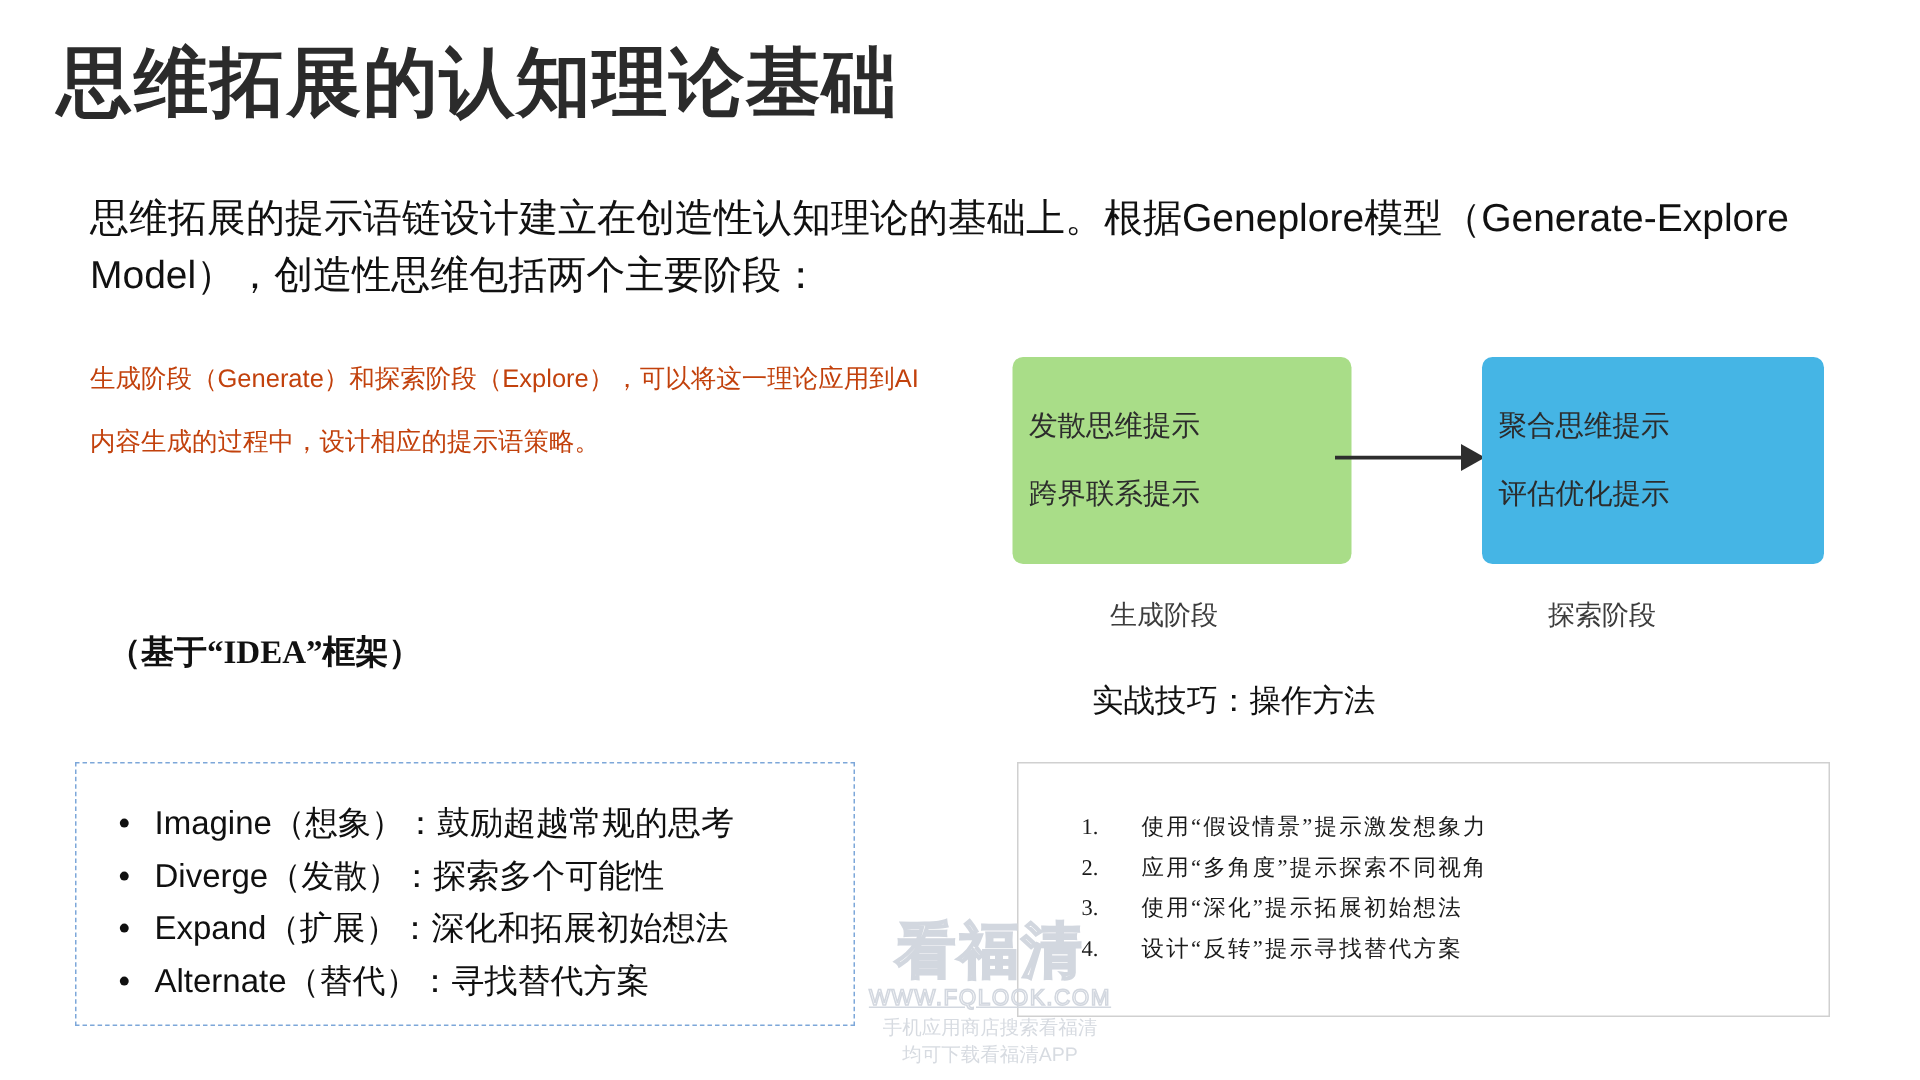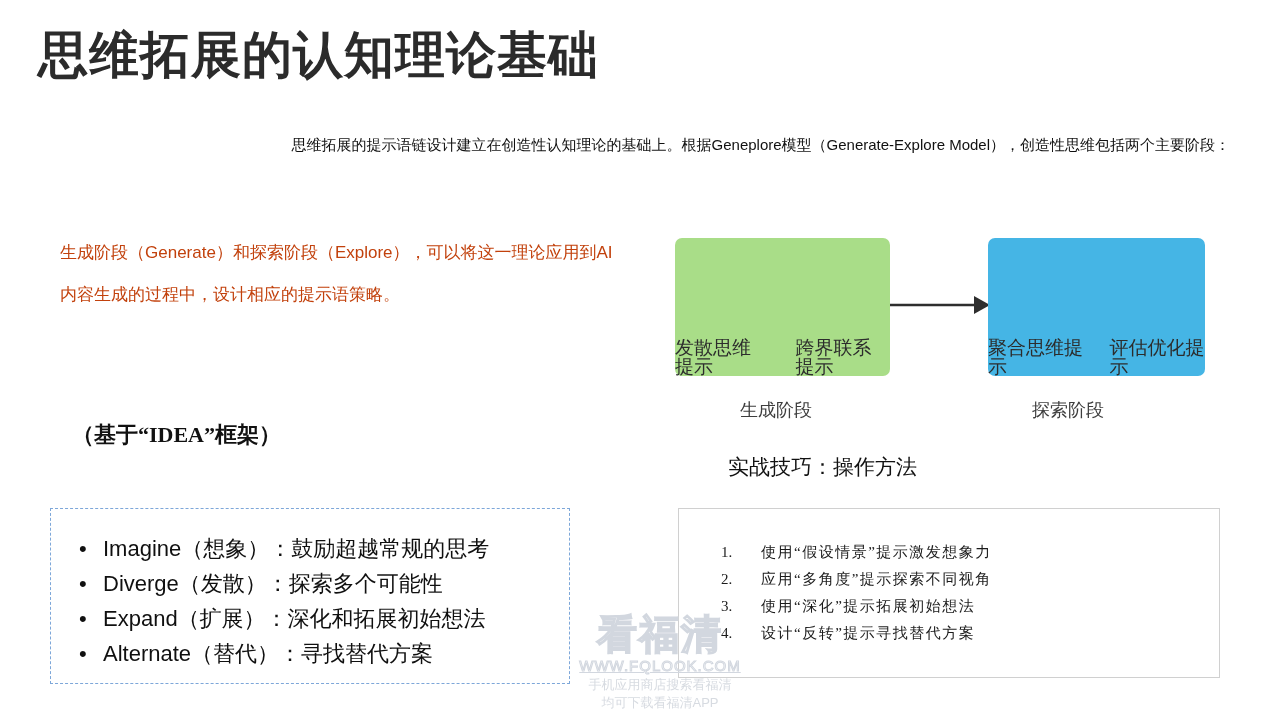--- a/index.html
+++ b/index.html
@@ -27,24 +27,23 @@
     color: #2b2b2b;
     white-space: nowrap;
   }
 
   
   .intro {
     position: absolute;
     left: 60px;
     top: 126px;
     width: 1170px;
-    font-size: 15px;
+    font-size: 26px;
     line-height: 38px;
     color: #111111;
-    text-align: right;
   }
 
   
   .para2 {
     position: absolute;
     left: 60px;
     top: 232px;
     width: 560px;
     font-size: 17px;
     line-height: 42px;
@@ -56,26 +55,27 @@
     position: absolute;
     left: 660px;
     top: 230px;
     width: 560px;
     height: 200px;
   }
   .node {
     position: absolute;
     border-radius: 7px;
     display: flex;
-    flex-direction: row;
-    align-items: flex-end;
+    flex-direction: column;
+    align-items: flex-start;
     justify-content: center;
     gap: 26px;
     font-size: 19px;
     color: #2c2c2c;
+    padding-left: 11px;
   }
   .node-green {
     left: 15px;
     top: 8px;
     width: 215px;
     height: 138px;
     background: #a9dd88;
   }
   .node-blue {
     left: 328px;

